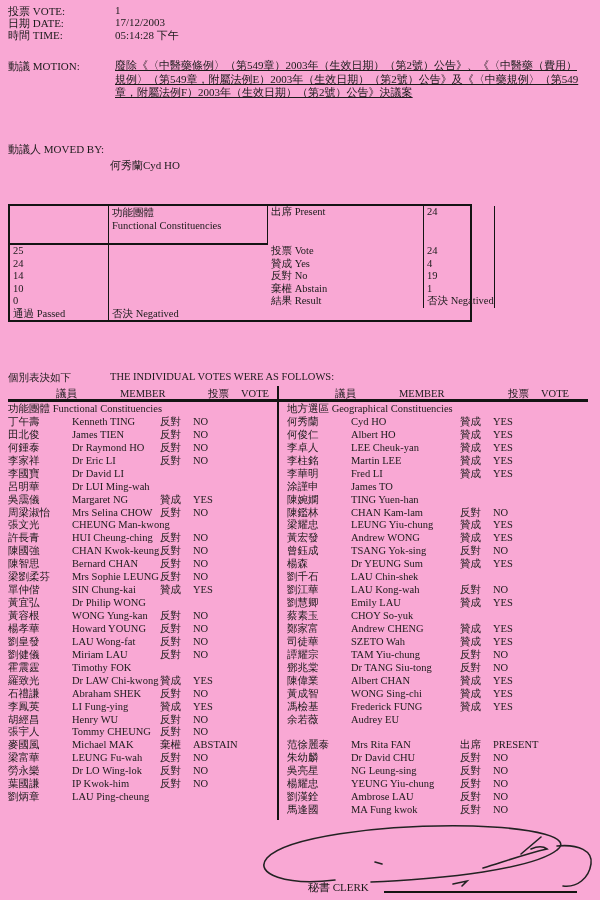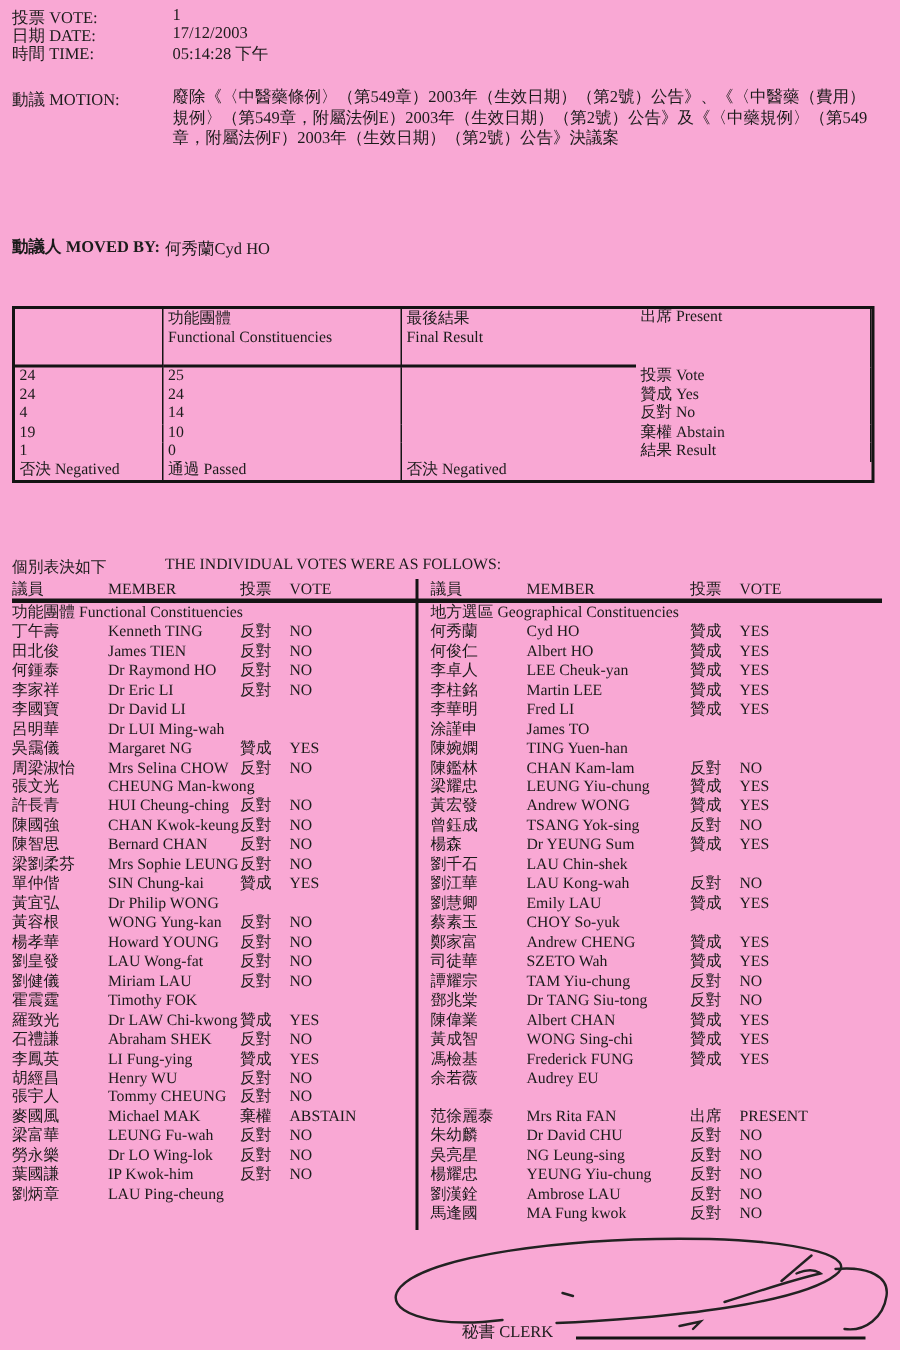--- a/index.html
+++ b/index.html
@@ -10,32 +10,32 @@
   }
   .abs{position:absolute;}
   
   .meta-lbl{font-size:11px;white-space:nowrap;}
   .meta-val{font-size:11px;white-space:nowrap;}
   .motion-block{width:468px;font-size:11px;line-height:13.6px;}
   .motion-zh{letter-spacing:0px;}
   .motion-en{}
   
   .sumtable{
-    left:8px;top:204px;width:575px;border:2px solid #141414;
+    left:8px;top:204px;width:464px;border:2px solid #141414;
     display:grid;grid-template-columns:99px 159px 156px 1fr;
     grid-template-rows:39px repeat(6,12.55px);
     font-size:10.5px;line-height:12.4px;box-sizing:border-box;
   }
   .sumtable .hc{border-bottom:2px solid #141414;padding:1px 0 0 3px;white-space:pre-line;line-height:12.6px;}
   .sumtable .vline{border-right:1.5px solid #141414;}
   .sumtable .bc{padding-left:3px;white-space:nowrap;overflow:visible;}
   .sumtable .indent{}
   
   .intro{font-size:10.5px;white-space:nowrap;}
-  .votes-head{display:grid;font-size:10.5px;line-height:12px;}
+  .votes-head{display:grid;font-size:10.5px;line-height:12px;margin-left:48px;}
   .votes-head.l{left:8px;top:388px;width:266px;grid-template-columns:64px 88px 33px 1fr;}
   .votes-head.r{left:287px;top:388px;width:306px;grid-template-columns:64px 109px 33px 1fr;}
   .thick-rule{left:8px;top:399px;width:580px;height:2.5px;background:#141414;}
   .divider-v{left:277px;top:386px;width:1.5px;height:434px;background:#141414;}
   .votes-grid{display:grid;font-size:10.5px;grid-auto-rows:12.95px;align-items:start;}
   .votes-grid div{white-space:nowrap;overflow:visible;line-height:12.6px;}
   #left-col{left:8px;top:403px;width:266px;grid-template-columns:64px 88px 33px 1fr;}
   #right-col{left:287px;top:403px;width:306px;grid-template-columns:64px 109px 33px 1fr;}
   .sec-title{grid-column:1/-1;}
   .spacer{grid-column:1/-1;}
@@ -50,33 +50,31 @@
 <div class="page">
 
   <div class="abs meta-lbl" style="left:8px;top:4px;">投票 VOTE:</div>
   <div class="abs meta-val" style="left:115px;top:4px;">1</div>
   <div class="abs meta-lbl" style="left:8px;top:16px;">日期 DATE:</div>
   <div class="abs meta-val" style="left:115px;top:16px;">17/12/2003</div>
   <div class="abs meta-lbl" style="left:8px;top:28px;">時間 TIME:</div>
   <div class="abs meta-val" style="left:115px;top:28px;">05:14:28 下午</div>
 
   <div class="abs meta-lbl" style="left:8px;top:59px;">動議 MOTION:</div>
-  <div class="abs motion-block" style="left:115px;top:59px;">
+  <div class="abs motion-block" style="left:115px;top:59px;text-decoration:underline;">
     <div class="motion-zh">廢除《〈中醫藥條例〉（第549章）2003年（生效日期）（第2號）公告》、《〈中醫藥（費用）規例〉（第549章，附屬法例E）2003年（生效日期）（第2號）公告》及《〈中藥規例〉（第549章，附屬法例F）2003年（生效日期）（第2號）公告》決議案</div>
   </div>
 
-  <div class="abs meta-lbl" style="left:8px;top:157px;font-weight:bold;">動議人 MOVED BY:</div>
+  <div class="abs meta-lbl" style="left:8px;top:142px;">動議人 MOVED BY:</div>
   <div class="abs meta-val" style="left:110px;top:158px;">何秀蘭Cyd HO</div>
 
   <div class="abs sumtable" id="sum-table">
     <div class="hc vline"></div>
     <div class="hc vline">功能團體
 Functional Constituencies</div>
-    <div class="hc">最後結果
-Final Result</div>
 
   <div class="bc vline">出席 Present</div>
       <div class="bc vline">24</div>
       <div class="bc vline">25</div>
       <div class="bc"></div>
       <div class="bc vline">投票 Vote</div>
       <div class="bc vline">24</div>
       <div class="bc vline">24</div>
       <div class="bc"></div>
       <div class="bc vline indent">贊成 Yes</div>

